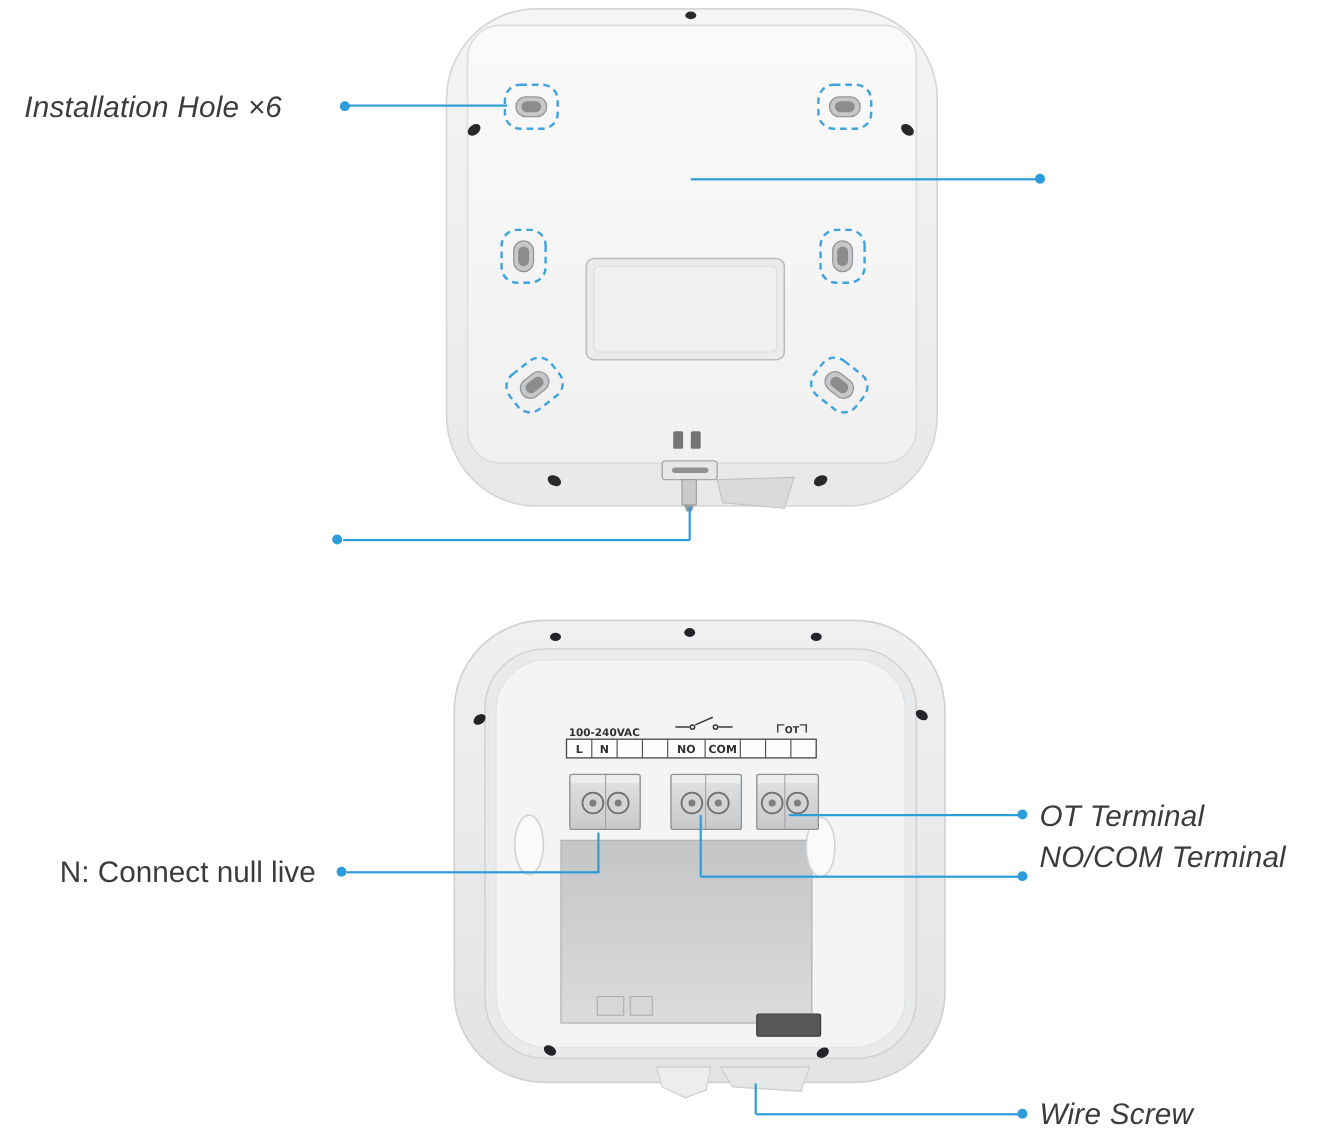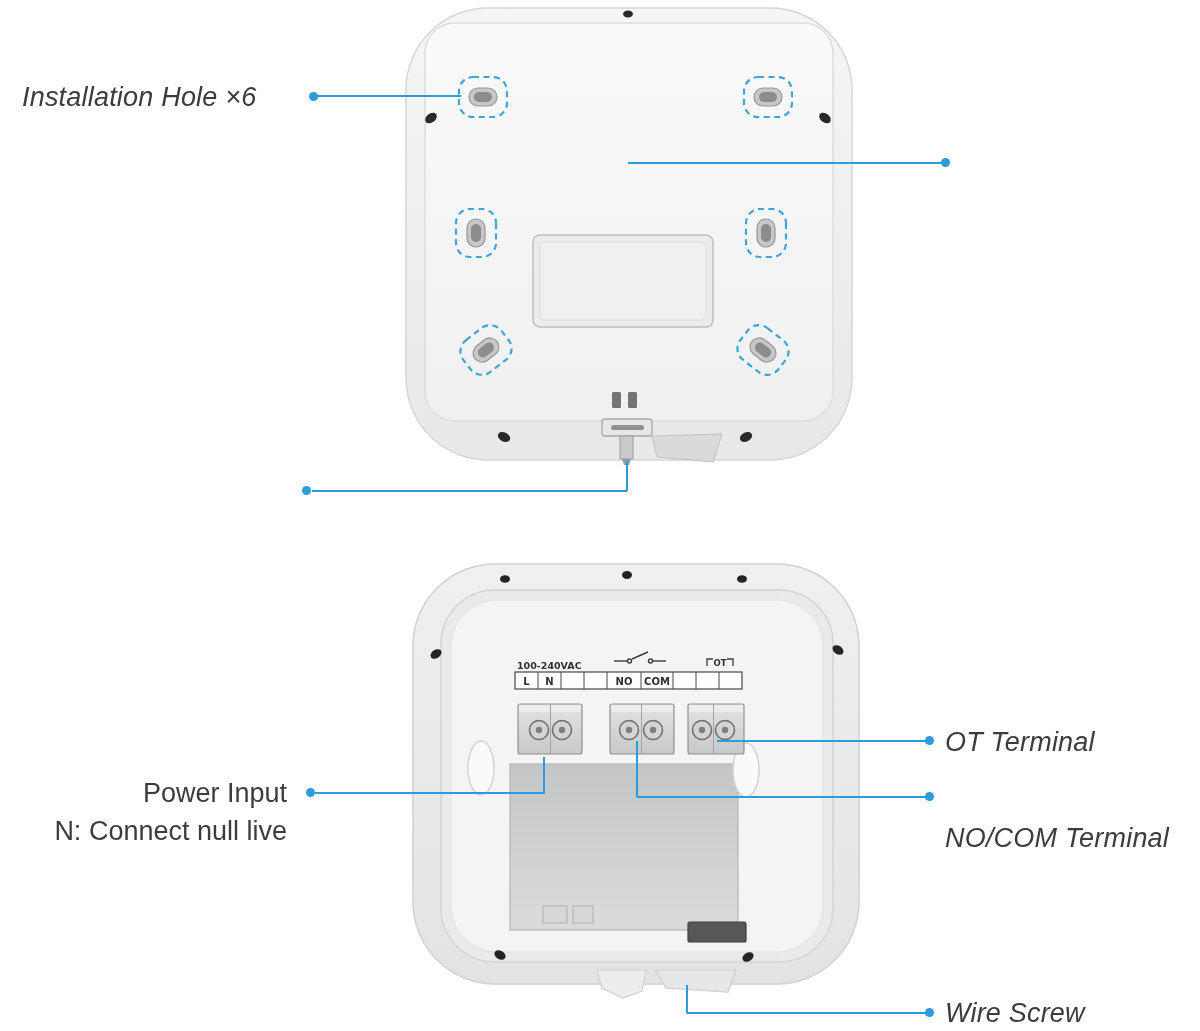--- a/index.html
+++ b/index.html
@@ -205,34 +205,33 @@
   <div class="line-h" style="left:317px; top:95px; width:144px;"></div>
 
   <div class="line-h" style="left:628px; top:162px; width:315px;"></div>
   <div class="dot" style="left:941px; top:158px;"></div>
 
   <div class="dot" style="left:302px; top:486px;"></div>
   <div class="line-h" style="left:312px; top:490px; width:315px;"></div>
   <div class="line-v" style="left:626px; top:461px; height:30px;"></div>
 
   <div class="power-group">
-    <div>Power Input</div>
     <div>N: Connect null live</div>
   </div>
   <div class="dot" style="left:306px; top:788px;"></div>
   <div class="line-h" style="left:315px; top:792px; width:230px;"></div>
   <div class="line-v" style="left:543px; top:757px; height:36px;"></div>
 
   <div class="line-h" style="left:717px; top:740px; width:211px;"></div>
   <div class="dot" style="left:925px; top:736px;"></div>
   <div class="callout-label" style="left:945px; top:723px;text-align:center;">OT Terminal</div>
 
   <div class="line-v" style="left:636px; top:741px; height:56px;"></div>
   <div class="line-h" style="left:637px; top:796px; width:291px;"></div>
   <div class="dot" style="left:925px; top:792px;"></div>
-  <div class="callout-label" style="left:945px; top:819px;">NO/COM Terminal</div>
+  <div class="callout-label" style="left:945px; top:760px;">NO/COM Terminal</div>
 
   <div class="line-v" style="left:686px; top:985px; height:28px;"></div>
   <div class="line-h" style="left:687px; top:1012px; width:241px;"></div>
   <div class="dot" style="left:925px; top:1008px;"></div>
   <div class="callout-label" style="left:945px; top:994px;">Wire Screw</div>
 
 </div>
 
 </body></html>

